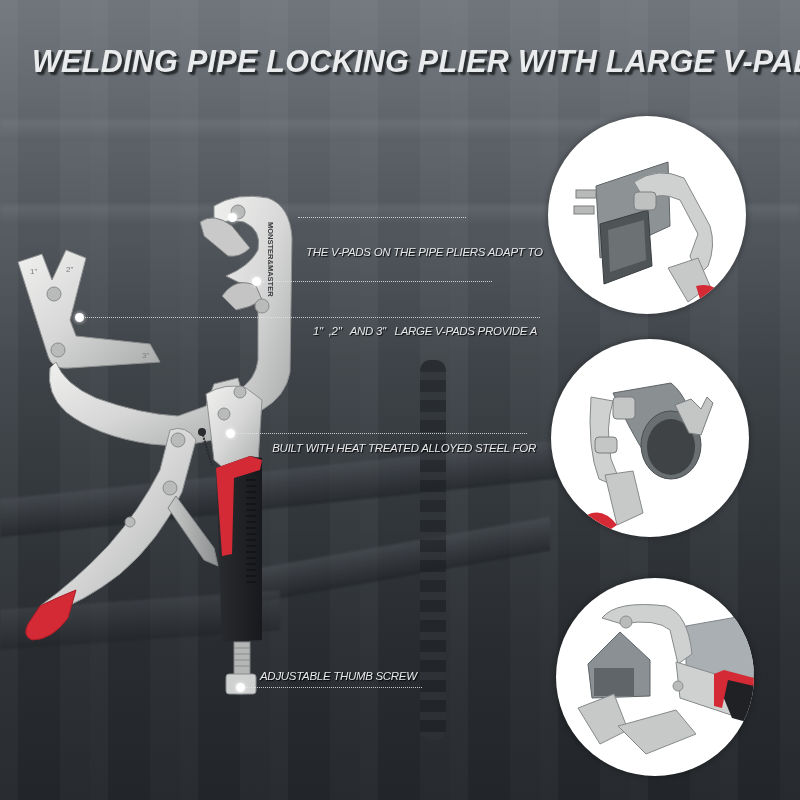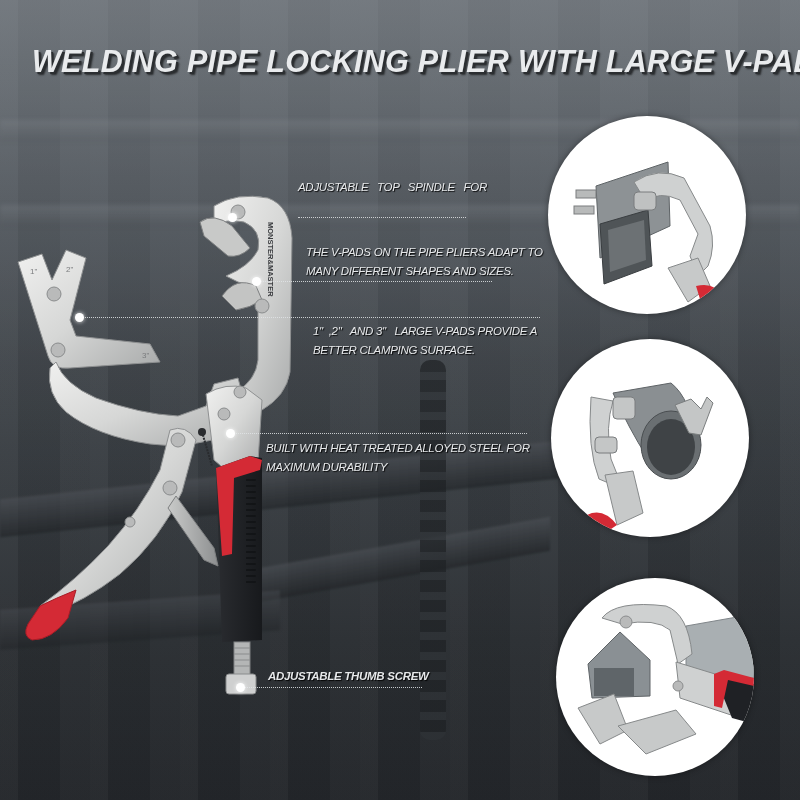--- a/index.html
+++ b/index.html
@@ -165,47 +165,43 @@
   <g stroke="#8a8c8d" stroke-width="1">
     <line x1="234" y1="648" x2="250" y2="648"></line>
       <line x1="234" y1="654" x2="250" y2="654"></line>
     <line x1="234" y1="660" x2="250" y2="660"></line>
       <line x1="234" y1="666" x2="250" y2="666"></line>
   </g>
   <rect x="226" y="674" width="30" height="20" rx="3" fill="#cfd0d0" stroke="#8a8c8d"></rect>
 </svg>
 
 <div class="callout" style="left:298px; top:178px; width:200px;">
-  <div style="white-space:pre;">ADJUSTABLE   TOP   SPINDLE   FOR</div>
 </div>
 <div class="callout-line" style="left:298px; top:217px; width:168px;"></div>
 <div class="callout-dot" style="left:228px; top:213px;"></div>
 
 <div class="callout" style="left:306px; top:243px; width:250px;font-style:italic;">
   <div>THE V-PADS ON THE PIPE PLIERS ADAPT TO</div>
-  <div>MANY DIFFERENT SHAPES AND SIZES.</div>
 </div>
 <div class="callout-line" style="left:258px; top:281px; width:234px;"></div>
 <div class="callout-dot" style="left:252px; top:277px;"></div>
 
 <div class="callout-line" style="left:80px; top:317px; width:460px;"></div>
 <div class="callout-dot" style="left:75px; top:313px;"></div>
 <div class="callout" style="left:313px; top:322px; width:240px;">
   <div style="white-space:pre;">1"  ,2"   AND 3"   LARGE V-PADS PROVIDE A</div>
-  <div>BETTER CLAMPING SURFACE.</div>
 </div>
 
 <div class="callout-line" style="left:232px; top:433px; width:295px;"></div>
 <div class="callout-dot" style="left:226px; top:429px;"></div>
-<div class="callout" style="left:266px; top:439px; width:270px;">
+<div class="callout" style="left:266px; top:439px; width:270px;text-align:right;">
   <div>BUILT WITH HEAT TREATED ALLOYED STEEL FOR</div>
-  <div>MAXIMUM DURABILITY</div>
-</div>
-
-<div class="callout" style="left:268px; top:667px; width:170px;font-weight:bold;">
+</div>
+
+<div class="callout" style="left:260px; top:667px; width:170px;">
   <div>ADJUSTABLE THUMB SCREW</div>
 </div>
 <div class="callout-line" style="left:240px; top:687px; width:182px;"></div>
 <div class="callout-dot" style="left:236px; top:683px;"></div>
 
 <div class="photo" style="left:548px; top:116px;">
   <svg viewBox="0 0 198 198">
     <polygon points="48,70 120,46 122,110 52,142" fill="#8d9295" stroke="#5e6366"></polygon>
     <polygon points="52,108 100,94 104,150 56,168" fill="#4f5457" stroke="#3a3e41"></polygon>
     <polygon points="60,114 96,104 98,144 62,156" fill="#6c7174"></polygon>

